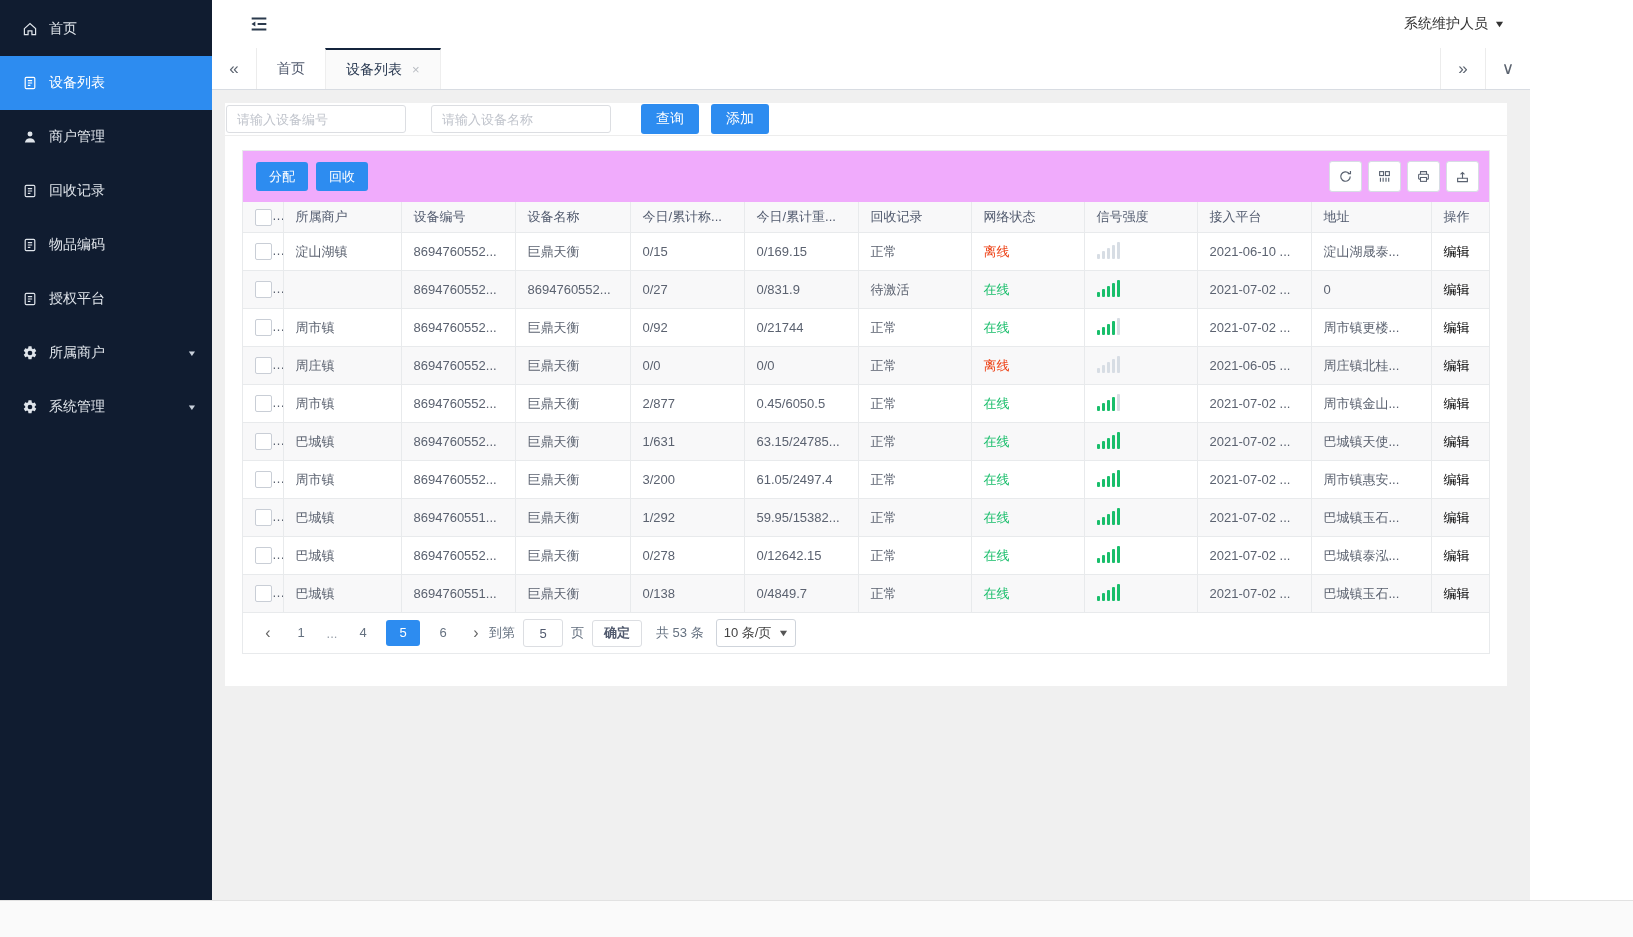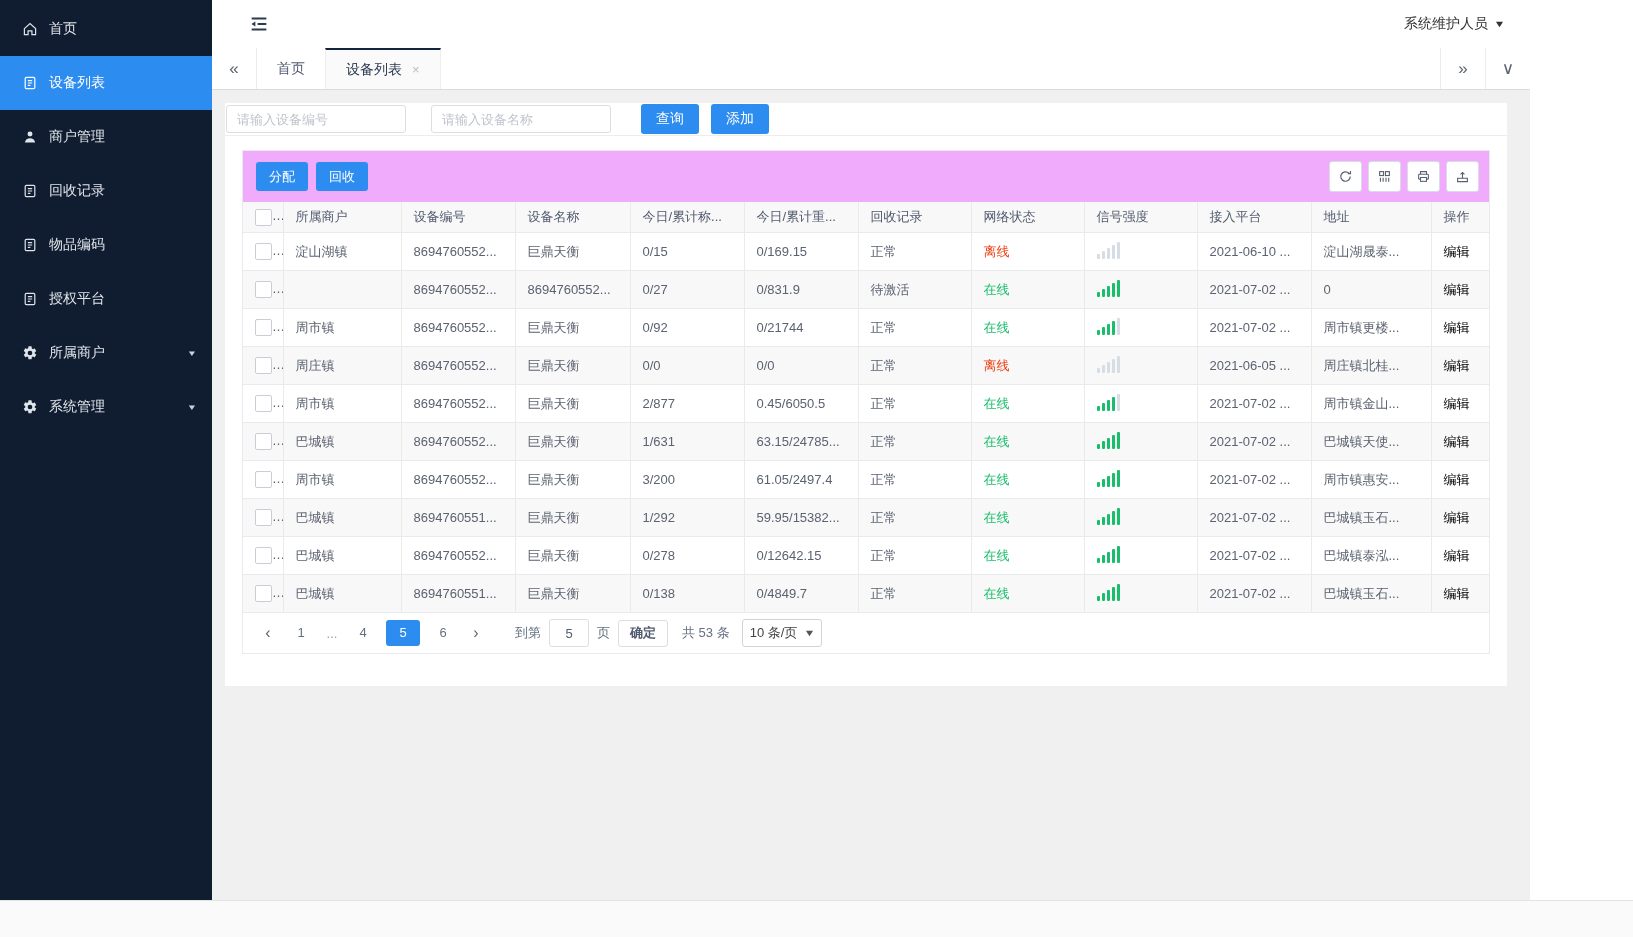--- a/index.html
+++ b/index.html
@@ -62,21 +62,21 @@
   .link{color:#000000;cursor:pointer;text-decoration:none}
   .checkbox{display:inline-block;width:15px;height:15px;border:1px solid #c9ced6;border-radius:2px;background:#fff;vertical-align:middle;cursor:pointer}
   .sig{display:inline-flex;align-items:flex-end;gap:2px;height:18px}
   .sig i{width:3px;display:inline-block;border-radius:1px}
   
   .pager{display:flex;align-items:center;height:40px;padding:0 12px;font-size:13px;color:#657180;background:#fff}
   .pg-arrow{width:26px;height:26px;line-height:26px;text-align:center;font-size:16px;color:#666;cursor:pointer}
   .pg-num{min-width:26px;height:26px;line-height:26px;text-align:center;border-radius:3px;cursor:pointer;margin:0 3px;padding:0 4px}
   .pg-num.active{background:#2d8cf0;color:#fff}
   .pg-ellipsis{min-width:18px;text-align:center;color:#99a0aa;margin:0 2px}
-  .goto-label{margin-left:26px}
+  .goto-label{margin-left:0}
   .goto-input{width:34px;height:24px;border:1px solid #dcdee2;border-radius:3px;text-align:center;font-size:13px;color:#515a6e;margin:0 8px;outline:none}
   .confirm-btn{height:27px;padding:0 11px;background:#fff;border:1px solid #dcdee2;border-radius:3px;font-size:13px;color:#515a6e;margin:0 12px 0 8px;cursor:pointer;font-weight:bold}
   .total{margin:0 12px 0 2px}
   .page-size{height:26px;border:1px solid #cfd4db;border-radius:3px;padding:0 7px;display:inline-flex;align-items:center;gap:8px;font-size:13px;color:#444;cursor:pointer;background:#fff}
   .page-size .caret-dn{color:#555}
   
   .bottom-strip{position:absolute;left:0;bottom:0;width:1633px;height:36px;background:#fafafa;border-top:1px solid #e2e2e2;z-index:4}
 </style>
 </head>
 <body>

